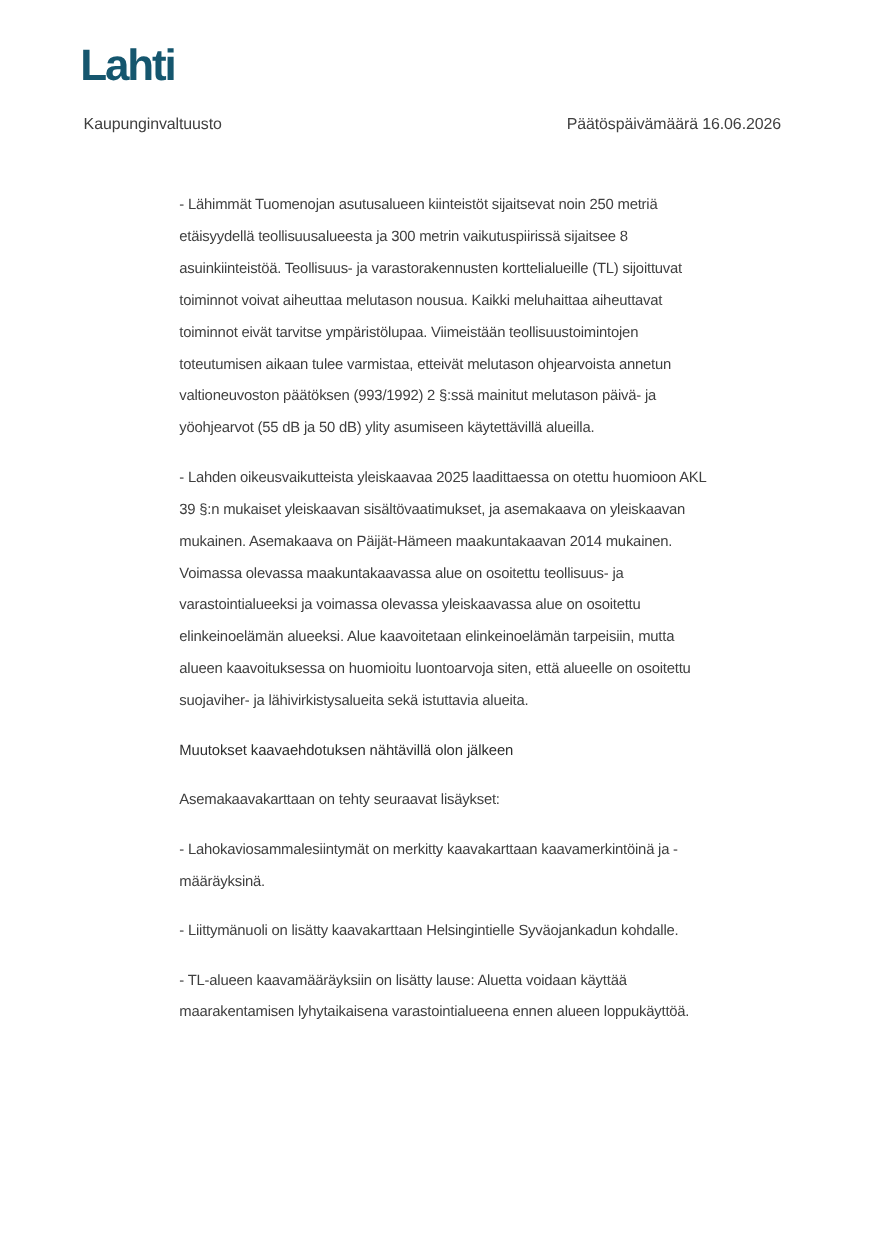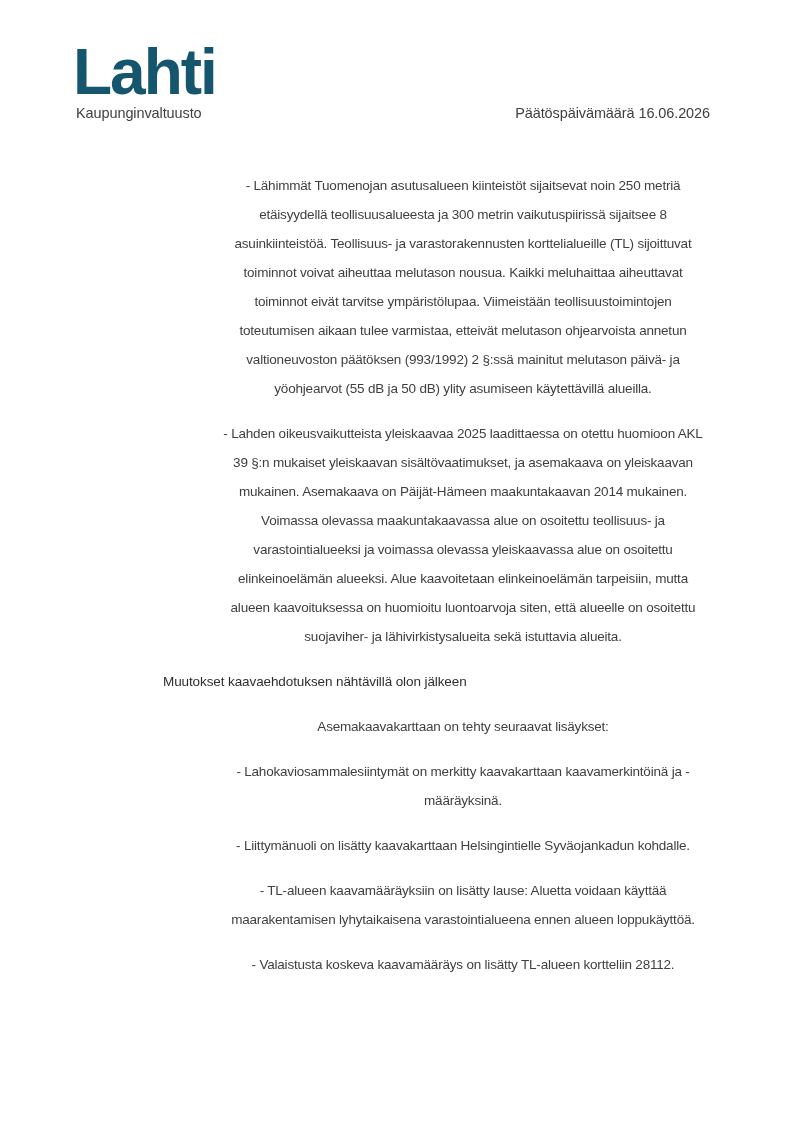--- a/index.html
+++ b/index.html
@@ -13,21 +13,21 @@
     height: 1123px;
     background: #ffffff;
     overflow: hidden;
     font-family: "Liberation Sans", sans-serif;
     color: #3f3f3f;
   }
   .logo {
     position: absolute;
     left: 73px;
     top: 40px;
-    font-size: 64px;
+    font-size: 40px;
     font-weight: 800;
     letter-spacing: -2px;
     line-height: 1;
     color: #15566E;
   }
   .header-row {
     position: absolute;
     left: 76px;
     top: 105px;
     width: 634px;
@@ -44,21 +44,20 @@
     top: 171px;
     width: 600px;
   }
   .para {
     margin: 0 0 16px 0;
     font-size: 13.5px;
     letter-spacing: -0.2px;
     line-height: 29px;
     white-space: pre-line;
     color: #3f3f3f;
-    text-align: center;
   }
   .heading {
     margin: 0 0 16px 0;
     font-size: 13.5px;
     letter-spacing: -0.1px;
     line-height: 29px;
     font-weight: normal;
     color: #2e2e2e;
   }
 </style>
@@ -99,17 +98,16 @@
     <p class="para">Asemakaavakarttaan on tehty seuraavat lisäykset:</p>
 
     <p class="para">- Lahokaviosammalesiintymät on merkitty kaavakarttaan kaavamerkintöinä ja -
 määräyksinä.</p>
 
     <p class="para">- Liittymänuoli on lisätty kaavakarttaan Helsingintielle Syväojankadun kohdalle.</p>
 
     <p class="para">- TL-alueen kaavamääräyksiin on lisätty lause: Aluetta voidaan käyttää
 maarakentamisen lyhytaikaisena varastointialueena ennen alueen loppukäyttöä.</p>
 
-    <p class="para">- Valaistusta koskeva kaavamääräys on lisätty TL-alueen kortteliin 28112.</p>
 
   </div>
 
 </div>
 
 </body></html>

